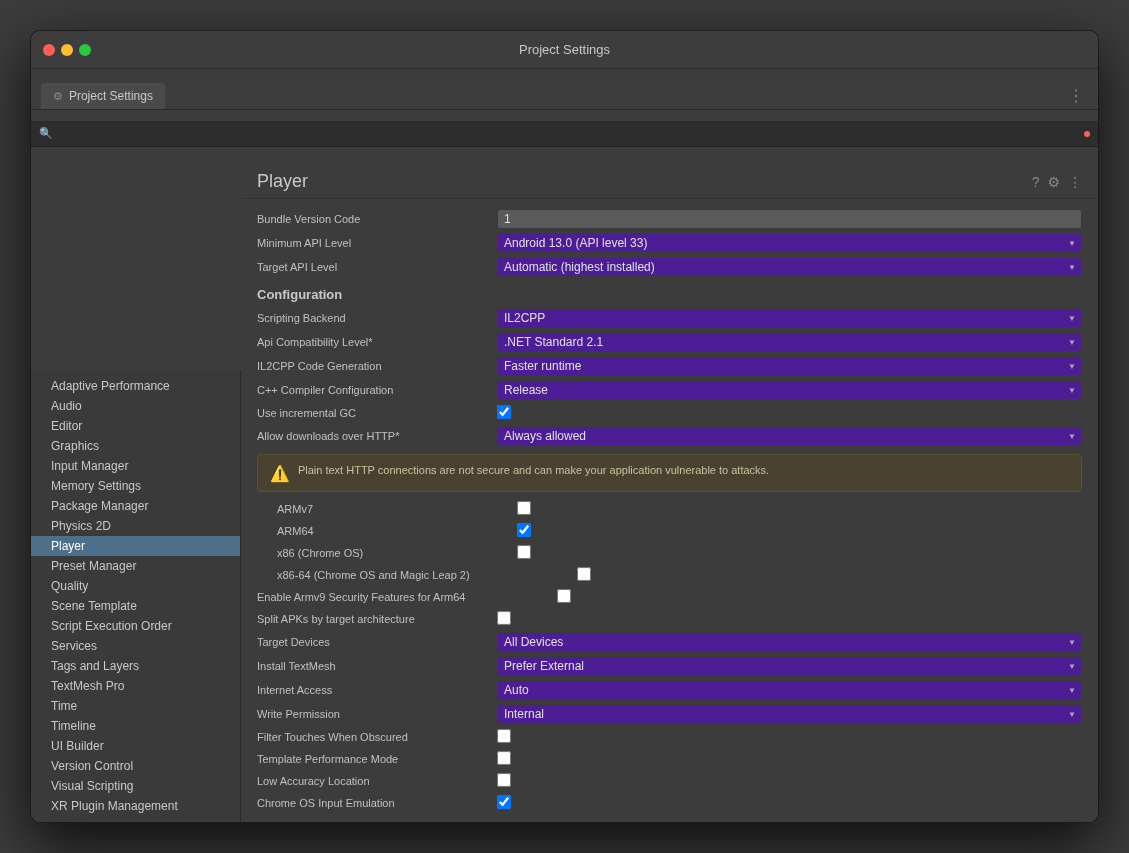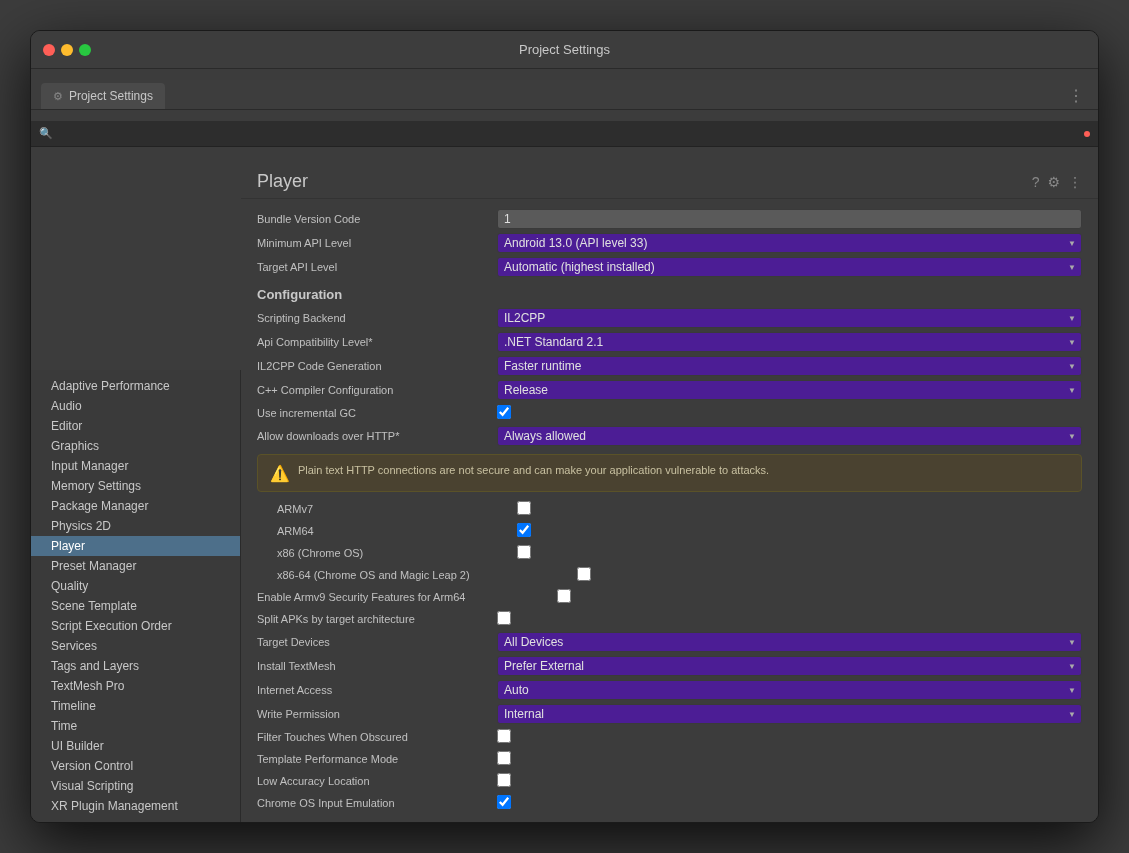--- a/index.html
+++ b/index.html
@@ -325,22 +325,22 @@
       <div class="sidebar-item">Package Manager</div>
       <div class="sidebar-item">Physics 2D</div>
       <div class="sidebar-item active">Player</div>
       <div class="sidebar-item">Preset Manager</div>
       <div class="sidebar-item">Quality</div>
       <div class="sidebar-item">Scene Template</div>
       <div class="sidebar-item">Script Execution Order</div>
       <div class="sidebar-item">Services</div>
       <div class="sidebar-item">Tags and Layers</div>
       <div class="sidebar-item">TextMesh Pro</div>
+      <div class="sidebar-item">Time</div>
       <div class="sidebar-item">Timeline</div>
-      <div class="sidebar-item">Time</div>
       <div class="sidebar-item">UI Builder</div>
       <div class="sidebar-item">Version Control</div>
       <div class="sidebar-item">Visual Scripting</div>
       <div class="sidebar-item">XR Plugin Management</div>
     </div>
 
     <div class="panel">
       <div class="panel-header">
         <span class="panel-title">Player</span>
         <div class="panel-icons">

